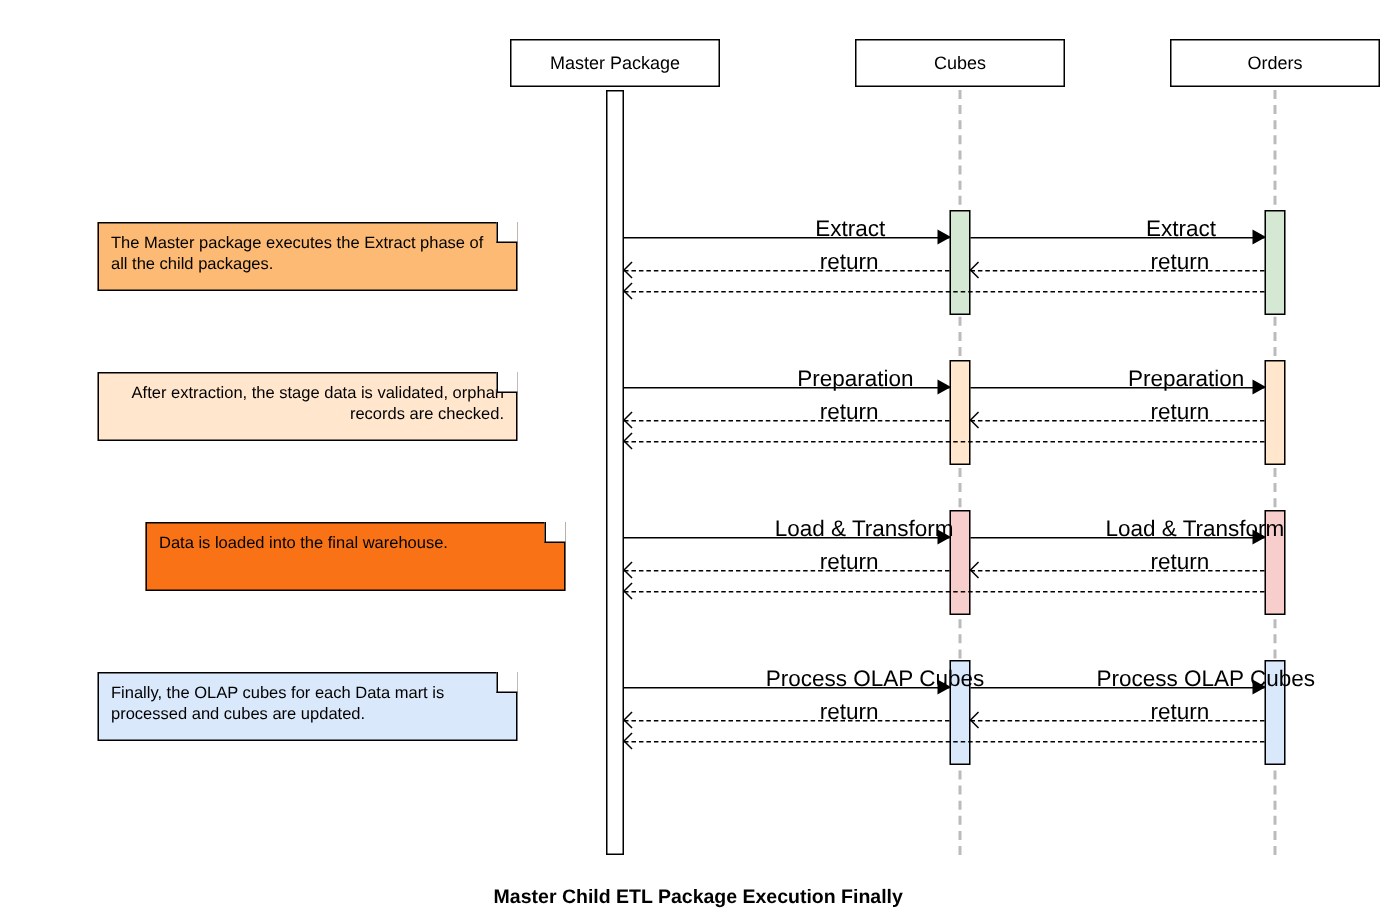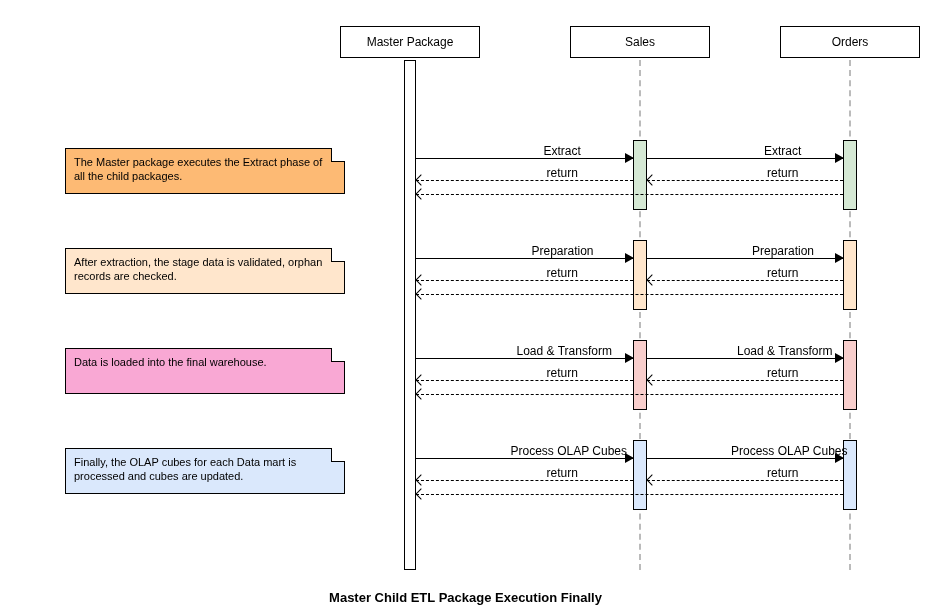--- a/index.html
+++ b/index.html
@@ -43,22 +43,22 @@
   .note {
     position: absolute;
     width: 280px;
     height: 46px;
     border: 1px solid #000;
     font-size: 11px;
     padding: 6px 8px;
     line-height: 1.3;
   }
   .note.green  { background: #fdba74; }
-  .note.orange { background: #ffe6cc; }
-  .note.red    { background: #f9a8d4; }
+  .note.orange { background: #ffe6cc; text-align: right; }
+  .note.red    { background: #f97316; margin-left: 32px; }
   .note.blue   { background: #dae8fc; }
   .fold {
     position: absolute;
     right: -1px;
     top: -1px;
     width: 14px;
     height: 14px;
     background: #fff;
     border-left: 1px solid #000;
     border-bottom: 1px solid #000;
@@ -69,21 +69,21 @@
   .act-blue   { background: #dae8fc; }
   .msg-line {
     position: absolute;
     height: 0;
     border-top: 1px solid #000;
     z-index: 4;
   }
   .msg-line.dash { border-top: 1px dashed #000; }
   .msg-label {
     position: absolute;
-    font-size: 12px;
+    font-size: 15px;
     background: transparent;
     z-index: 5;
     white-space: nowrap;
     text-align: center;
   }
   .arrow-right {
     position: absolute;
     width: 0; height: 0;
     border-top: 5px solid transparent;
     border-bottom: 5px solid transparent;
@@ -104,21 +104,21 @@
     font-weight: bold;
     text-align: center;
     width: 100%;
     bottom: 8px;
   }
 </style>
 </head>
 <body>
 
 <div class="lifeline-head" style="left:340px; top:26px;">Master Package</div>
-<div class="lifeline-head" style="left:570px; top:26px;">Sales</div>
+<div class="lifeline-head" style="left:570px; top:26px;">Cubes</div>
 <div class="lifeline-head" style="left:780px; top:26px;">Orders</div>
 
 <div class="lifeline-dash" style="left:409px;"></div>
 <div class="lifeline-dash" style="left:639px;"></div>
 <div class="lifeline-dash" style="left:849px;"></div>
 
 <div class="master-activation" style="left:404px; top:60px; height:510px;"></div>
 
 <div id="phases-container">
     <div class="note green" style="left: 65px; top: 148px;">The Master package executes the Extract phase of all the child packages.<div class="fold"></div></div>

